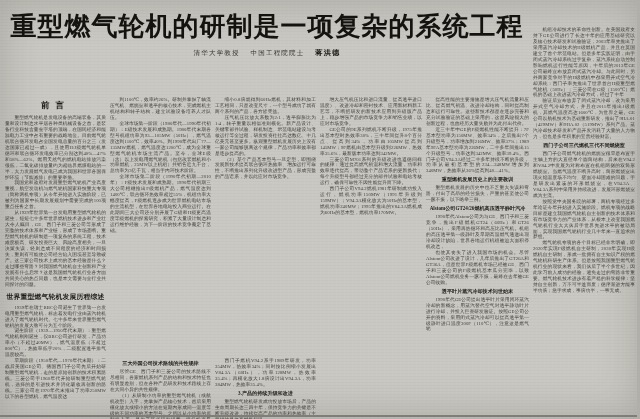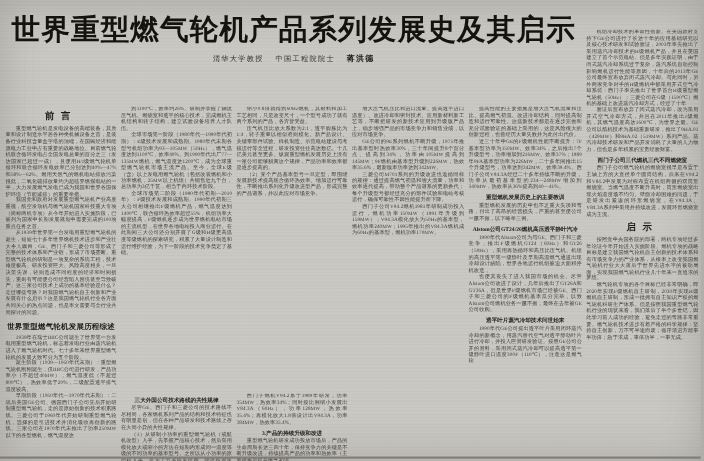--- a/index.html
+++ b/index.html
@@ -38,21 +38,21 @@
   .edge-bottom{position:absolute;left:0;top:415px;width:640px;height:2px;background:#807e77;}
   .edge-right{position:absolute;left:637px;top:0;width:3px;height:419px;background:#b1afa9;}
 </style>
 </head>
 <body>
 
 <div class="page">
   <div class="grain"></div>
 
   <header class="masthead">
-    <h1 class="title">世界重型燃气轮机产品系列发展史及其启示</h1>
+    <h1 class="title">重型燃气轮机的研制是一项复杂的系统工程</h1>
     <div class="byline">
       <span>清华大学教授</span>
       <span>中国工程院院士</span>
       <span class="author">蒋洪德</span>
     </div>
   </header>
 
   <section class="col c1">
     <h2 class="sec-big">前言</h2>
     <p class="t">重型燃气轮机是发电设备的高端装备，其质量和设计制造水平居各种类机械设备之首，是装备行业科技含量金字塔的顶端，在国民经济和能源电力工业中占有重要的战略地位。目前燃气轮机联合循环发电占全国发电总量的百分之三（发达国家已超过一成），且使用H/J级燃气轮机单循环和联合循环发电效率已分别达到40%—47%和58%—62%。燃用天然气的燃机电站排放污染很低，二氧化碳排放量约为超临界燃煤电站的一半，大力发展燃气发电已成为我国和世界各国保护环境（节能减排）的重要举措。</p>
@@ -106,20 +106,19 @@
     <p class="t">也使其丧失了进入我国市场的机会。尽管Alstom公司改进了设计，几年后推出了GT26A和GT36A，但是世界F级燃机市场已经被GE、西门子和三菱公司的F级燃机基本瓜分完毕，以致Alstom公司燃机业务一蹶不振，最终在去年被GE公司收购。</p>
     <h3 class="sub">透平叶片蒸汽冷却技术问世始末</h3>
     <p class="t">1990年代GE公司提出透平叶片采用闭环蒸汽冷却的新概念，用蒸汽替代空气对透平静动叶片进行冷却，并投入巨资研发验证。按照GE公司公开的资料，采用闭式蒸汽冷却可以提高透平第一级静叶进口温度300F（110℃），注意这是燃气轮</p>
   </section>
 
   <section class="col c6">
     <p class="t">机组冷却技术的革命性创新。在美国政府支持下GE公司进行了长达十年的应用基础研究以及核心技术研发和试验验证，2003年率先推出了采用蒸汽冷却技术的H级燃机产品，并且在英国建立了首个示范电站。但是多年实践证明，由于闭式蒸汽冷却系统过于复杂，蒸汽系统自动控制影响燃机运行性能等原因，十年后的2013年GE公司最终宣布放弃闭式蒸汽冷却。与此同时，另外两家竞争对手的H级燃机中都采用开式空气冷却系统：西门子率先推出了世界首台H级重型燃气轮机（50Hz）；三菱公司在G级（1500℃）燃机的基础上改进蒸汽冷却方式，经过了十年</p>
     <p class="t">验证后宣布放弃了闭式蒸汽冷却，改为采用开式空气冷却方式，并且在2011年推出J级燃机，其燃气温度高达1600℃，为世界之最。GE公司以航机技术为基础重新研发，推出了9HA.01（429MW）和9HA.02（519MW）系列产品。蒸汽冷却技术研发和产品开发消耗了大量的人力物力，但也是多年积累的宝贵经验财富。</p>
     <h3 class="sub">西门子公司三代燃机三代不同燃烧室</h3>
     <p class="t">西门子公司燃气轮机的燃烧室很早是布置于主轴上方的大直径单个圆筒结构，后来在V94.2和V84.2中发展为对称布置在机组两侧的双筒形燃烧室。当燃气温度不断升高时，筒形燃烧室出现火焰温度场不均匀、壁面冷却困难的问题，于是研发出紧凑的环形燃烧室，在V94.3A、V84.3A系列中采用并持续改进，发展环形燃烧室成为主流。</p>
-    <h2 class="sec-big">启示</h2>
     <p class="t">按照党中央国务院的部署，两机专项经过多年论证今年开始进入实施阶段。燃机专项的战略目标是建立我国燃气轮机自主创新的技术体系和有市场竞争力的产业体系，从根本上改变我国燃气轮机行业大大落后于世界先进水平的被动局面，实现我国燃气轮机行业几十年来一直追求的梦想。</p>
     <p class="t">燃气轮机专项的各个目标已经非常明确，即2020年实现F级燃机自主研制，2030年实现H级燃机自主研制，形成一批拥有自主知识产权的燃气轮机科研生产体系。但是按照我国重型燃气轮机行业的现状来看，我们落后了半个多世纪，因此学习前人成功的经验，避免走过的弯路非常重要。燃气轮机技术进步有着严格的科学规律：坚持自主创新，万不可半途而废；循序渐进方能事半功倍；急于求成，事倍功半，一事无成。</p>
   </section>
 
   <div class="edge-bottom"></div>
   <div class="edge-right"></div>
 </div>
 
 </body></html>

